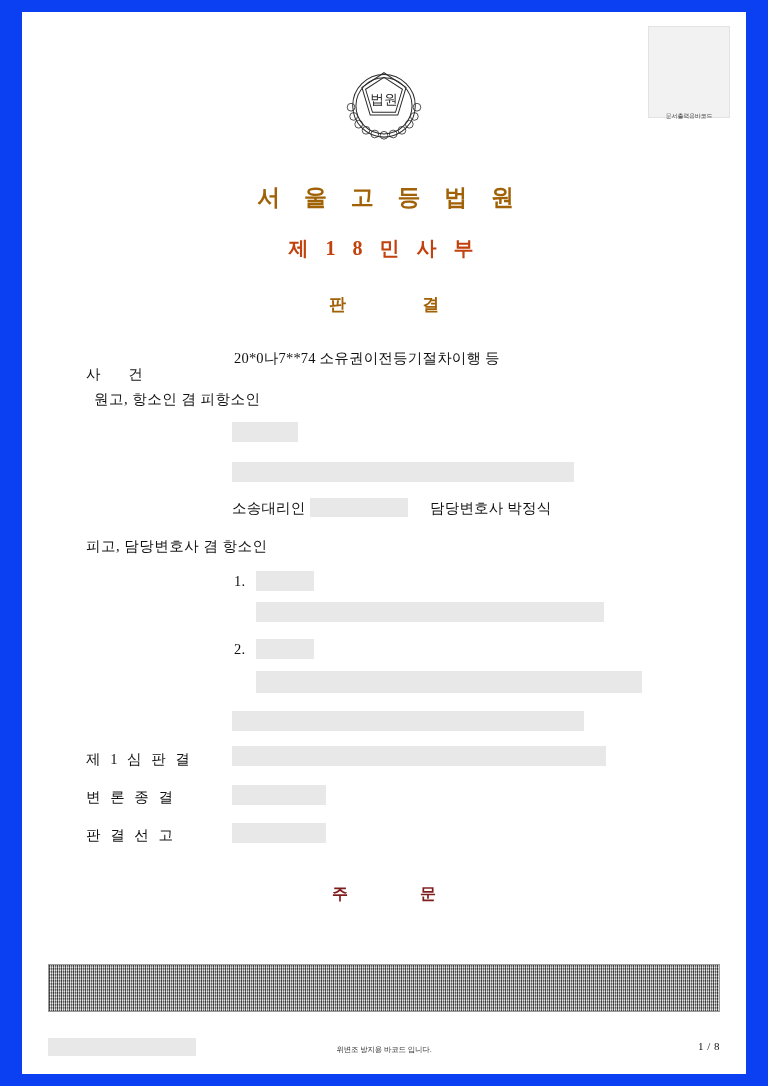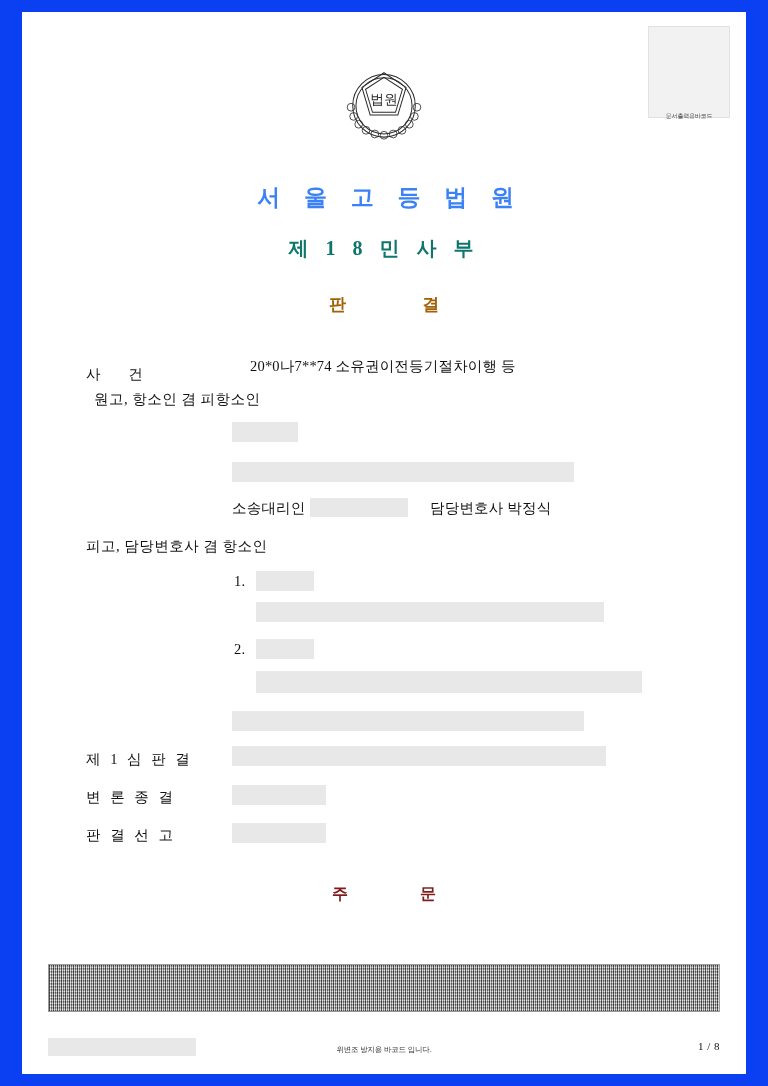--- a/index.html
+++ b/index.html
@@ -73,32 +73,32 @@
   
   .court-name {
     position: absolute;
     left: 12px;
     right: 0;
     top: 170px;
     text-align: center;
     font-size: 23px;
     font-weight: bold;
     letter-spacing: 9px;
-    color: #3b82f6;
+    color: #a16207;
   }
   .division {
     position: absolute;
     left: 0;
     right: 0;
     top: 223px;
     text-align: center;
     font-size: 20px;
     font-weight: bold;
     letter-spacing: 6px;
-    color: #0f766e;
+    color: #c2410c;
   }
   .doc-type {
     position: absolute;
     left: 0;
     right: 0;
     top: 281px;
     text-align: center;
     font-size: 17px;
     font-weight: bold;
     letter-spacing: 36px;
@@ -220,21 +220,21 @@
       </g>
       <text x="50" y="50" font-size="15" font-family="Liberation Serif, serif" text-anchor="middle" fill="#2b2b2b" stroke="none">법원</text>
     </g>
   </svg>
 
   <div class="court-name">서 울 고 등 법 원</div>
   <div class="division">제 1 8 민 사 부</div>
   <div class="doc-type">판        결</div>
 
   <div class="field label-sp4" style="left:64px; top:353px;">사        건</div>
-  <div class="value" style="left:228px; top:337px;margin-top:8px;">20*0나7**74   소유권이전등기절차이행 등</div>
+  <div class="value" style="left:212px; top:337px;">20*0나7**74   소유권이전등기절차이행 등</div>
 
   <div class="field label-tight" style="left:64px; top:378px;margin-left:8px;">원고, 항소인 겸 피항소인</div>
   <div class="redact" style="left:210px; top:410px; width:66px; height:20px;"></div>
   <div class="redact" style="left:210px; top:450px; width:342px; height:20px;"></div>
 
   <div class="value" style="left:210px; top:487px;">소송대리인</div>
   <div class="redact" style="left:288px; top:486px; width:98px; height:19px;"></div>
   <div class="value" style="left:408px; top:487px;">담당변호사 박정식</div>
 
   <div class="field label-tight" style="left:64px; top:525px;">피고, 담당변호사 겸 항소인</div>

